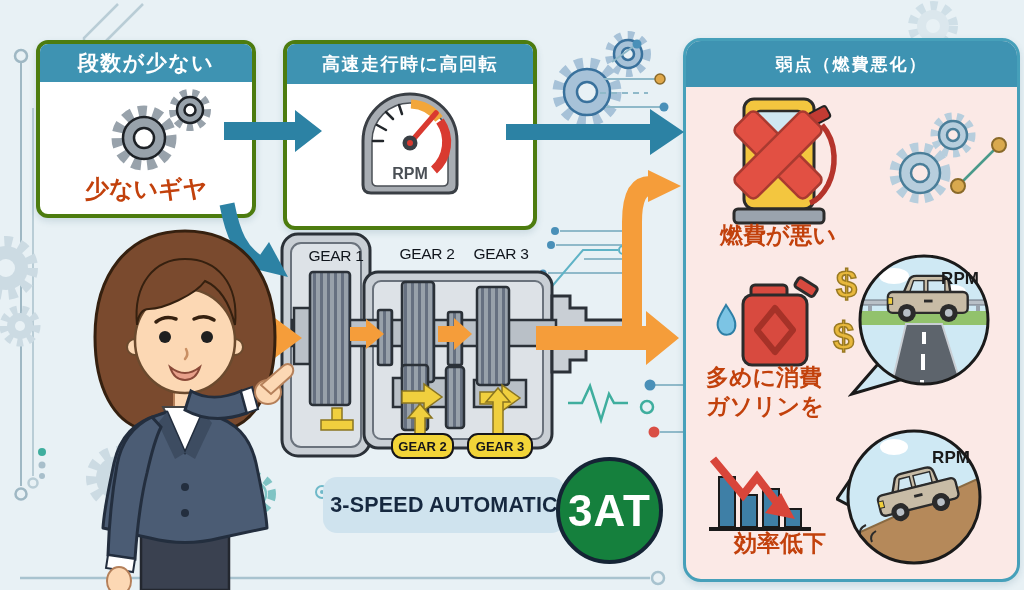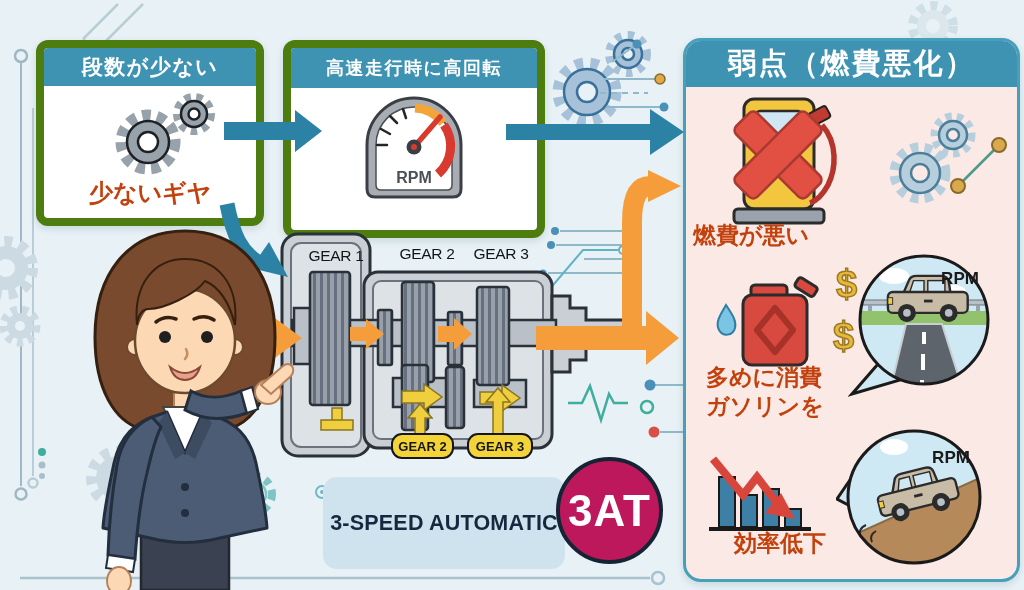--- a/index.html
+++ b/index.html
@@ -1,39 +1,39 @@
 <!DOCTYPE html>
 <html><head>
 <meta charset="utf-8">
 <style>
   html,body{margin:0;padding:0;background:#dfe9ee}
   .stage{position:relative;width:1024px;height:590px;background:#e8f1f5;overflow:hidden;
          font-family:"Liberation Sans","DejaVu Sans",sans-serif}
   .abs{position:absolute}
   svg{display:block}
-  .infobox{position:absolute;background:#ffffff;border:8px solid #4d7c0f;border-radius:12px;
+  .infobox{position:absolute;background:#ffffff;border:4px solid #4d7c0f;border-radius:12px;
            overflow:hidden;box-shadow:0 3px 7px rgba(30,80,105,.15);z-index:2}
   .infobox-header{background:#3e93b2;color:#fff;font-weight:800;display:flex;align-items:center;
            justify-content:center;letter-spacing:1.5px}
   .infobox-body{display:flex;flex-direction:column;align-items:center}
   .panel{position:absolute;background:#fbe9e6;border:3px solid #46a0ba;border-radius:18px;
            overflow:hidden;z-index:2;box-shadow:0 3px 7px rgba(30,80,105,.15)}
   .panel-header{background:#3e93b2;color:#fff;font-weight:800;display:flex;align-items:center;
            justify-content:center;letter-spacing:2px}
   .cap{position:absolute;font-weight:800;color:#c2410c;line-height:1.25}
   .gear-top-label{position:absolute;z-index:6;font-weight:400;font-size:15.5px;color:#10151c;
            width:74px;text-align:center;letter-spacing:-0.3px}
   .gear-pill{position:absolute;z-index:6;background:#f2d438;border:2px solid #15151a;border-radius:11px;
            font-weight:800;font-size:13px;color:#15151a;display:flex;align-items:center;justify-content:center}
   .dollar{position:absolute;font-weight:800;font-size:38px;color:#e8b83c;-webkit-text-stroke:1.5px #9a7a22;z-index:3}
-  .caption-pill{position:absolute;left:323px;top:477px;width:242px;height:92px;background:#cfe3ee;
+  .caption-pill{position:absolute;left:323px;top:477px;width:242px;height:56px;background:#cfe3ee;
            border-radius:14px;z-index:4;display:flex;flex-direction:row;align-items:center;justify-content:center}
   .caption-pill div{font-weight:800;font-size:21.5px;color:#16283f;line-height:26px;letter-spacing:.2px}
   .badge-3at{position:absolute;left:556px;top:457px;width:99px;height:99px;border-radius:50%;
-           background:#be185d;border:4px solid #152435;z-index:5;display:flex;align-items:center;justify-content:center;
+           background:#15803d;border:4px solid #152435;z-index:5;display:flex;align-items:center;justify-content:center;
            color:#fff;font-weight:800;font-size:44px;letter-spacing:1px}
 </style>
 </head>
 <body>
 
 <div class="stage">
 
   <svg class="abs" width="1024" height="590" style="left:0;top:0;z-index:1">
     <g fill="none" stroke="#b9cdd6" stroke-width="2.5">
       <path d="M118,4 L84,38 V124"></path>
@@ -145,21 +145,21 @@
         <path d="M85,32 A37,37 0 0 1 79,81" fill="none" stroke="#d93a30" stroke-width="9"></path>
         <line x1="55" y1="54" x2="81" y2="24" stroke="#d93a30" stroke-width="5.5" stroke-linecap="round"></line>
         <circle cx="55" cy="54" r="7.5" fill="#3a3f45"></circle>
         <circle cx="55" cy="54" r="3" fill="#d93a30"></circle>
         <text x="55" y="90" text-anchor="middle" font-size="16" font-weight="800" fill="#4a4f55">RPM</text>
       </svg>
     </div>
   </div>
 
   <div class="panel" style="left:683px;top:38px;width:331px;height:538px">
-    <div class="panel-header" style="height:46px;font-size:29px">弱点（燃費悪化）</div>
+    <div class="panel-header" style="height:46px;font-size:17px">弱点（燃費悪化）</div>
 
     <svg class="abs" style="left:30px;top:50px" width="130" height="146">
       <rect x="28" y="8" width="70" height="110" rx="10" fill="#f3c63f" stroke="#2b2b2b" stroke-width="3"></rect>
       <rect x="40" y="20" width="46" height="34" rx="4" fill="#cfe7f2" stroke="#2b2b2b" stroke-width="2.5"></rect>
       <rect x="18" y="118" width="90" height="14" rx="4" fill="#9aa3ad" stroke="#2b2b2b" stroke-width="3"></rect>
       <path d="M106,34 C122,52 120,78 112,94 C106,105 100,110 94,112" fill="none" stroke="#b5342c" stroke-width="5.5"></path>
       <g transform="rotate(-28 104 26)">
         <rect x="94" y="18" width="20" height="13" rx="3" fill="#c23b33" stroke="#222222" stroke-width="2"></rect>
       </g>
       <g fill="#e25043" stroke="#a93a30" stroke-width="2.5">
@@ -177,21 +177,21 @@
       <circle cx="37" cy="70" r="20" fill="#b7cedd" stroke="#4a7e99" stroke-width="2.5"></circle>
       <circle cx="37" cy="70" r="9" fill="#fbe9e6" stroke="#4a7e99" stroke-width="2.5"></circle>
       <circle cx="70" cy="32" r="18" fill="none" stroke="#b7cedd" stroke-width="9" stroke-dasharray="6 5"></circle>
       <circle cx="70" cy="32" r="14" fill="#b7cedd" stroke="#4a7e99" stroke-width="2.5"></circle>
       <circle cx="70" cy="32" r="6" fill="#fbe9e6" stroke="#4a7e99" stroke-width="2.5"></circle>
       <line x1="75" y1="83" x2="116" y2="42" stroke="#4a9a8a" stroke-width="2.5"></line>
       <circle cx="75" cy="83" r="7" fill="#d9a94e" stroke="#8a6a2a" stroke-width="2"></circle>
       <circle cx="116" cy="42" r="7" fill="#d9a94e" stroke="#8a6a2a" stroke-width="2"></circle>
     </svg>
 
-    <div class="cap" style="left:7px;top:180px;width:170px;text-align:left;font-size:23px">燃費が悪い</div>
+    <div class="cap" style="left:7px;top:180px;width:170px;text-align:center;font-size:23px">燃費が悪い</div>
 
     <svg class="abs" style="left:15px;top:222px" width="125" height="115">
       <path d="M25,42 C19,52 14,60 18,67 C22,74 32,73 34,65 C36,57 30,50 25,42 Z" fill="#7cc4e4" stroke="#2e7fa6" stroke-width="2"></path>
       <rect x="50" y="22" width="36" height="14" rx="4" fill="#d84a3f" stroke="#2b2b2b" stroke-width="3"></rect>
       <g transform="rotate(32 104 24)">
         <rect x="94" y="18" width="22" height="11" rx="3" fill="#d84a3f" stroke="#2b2b2b" stroke-width="3"></rect>
       </g>
       <rect x="42" y="32" width="64" height="70" rx="9" fill="#d84a3f" stroke="#2b2b2b" stroke-width="3"></rect>
       <path d="M74,45 L92,67 L74,89 L56,67 Z" fill="none" stroke="#a63228" stroke-width="6" stroke-linejoin="round"></path>
     </svg>

